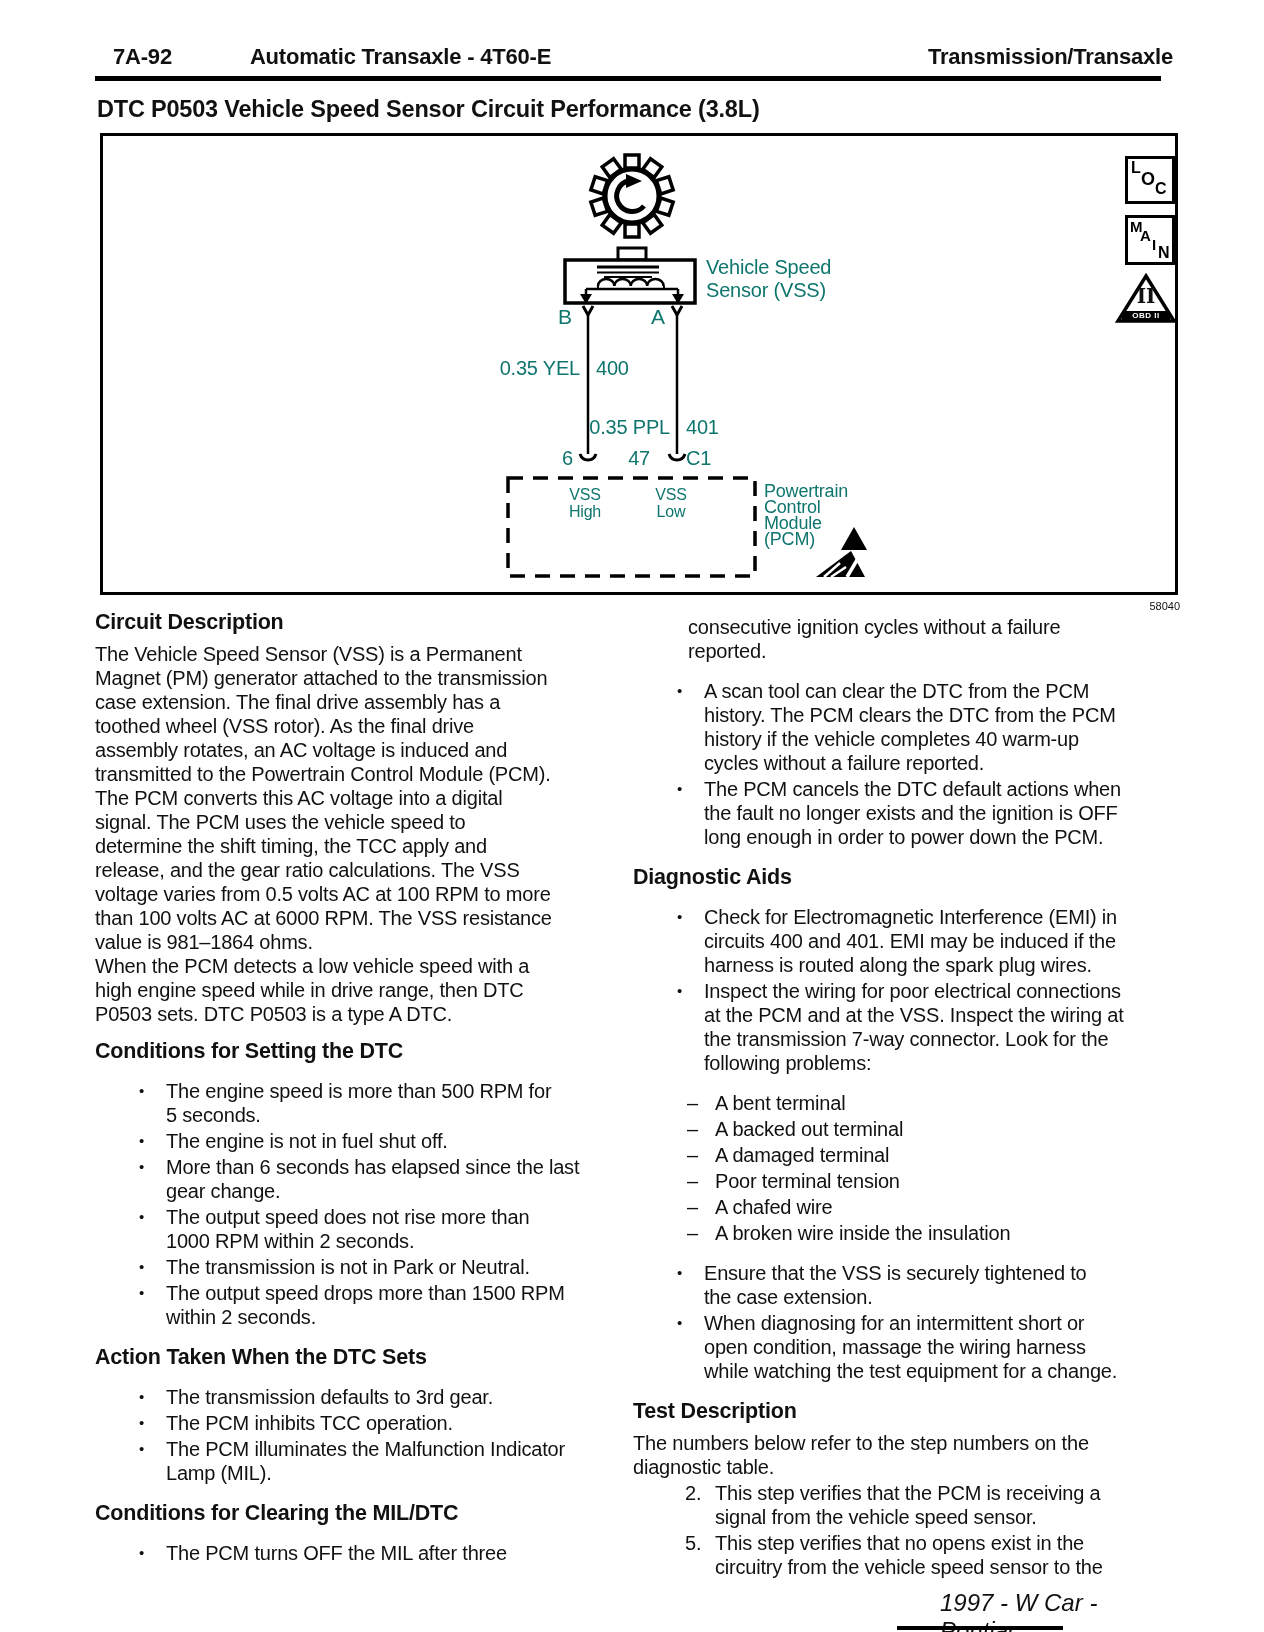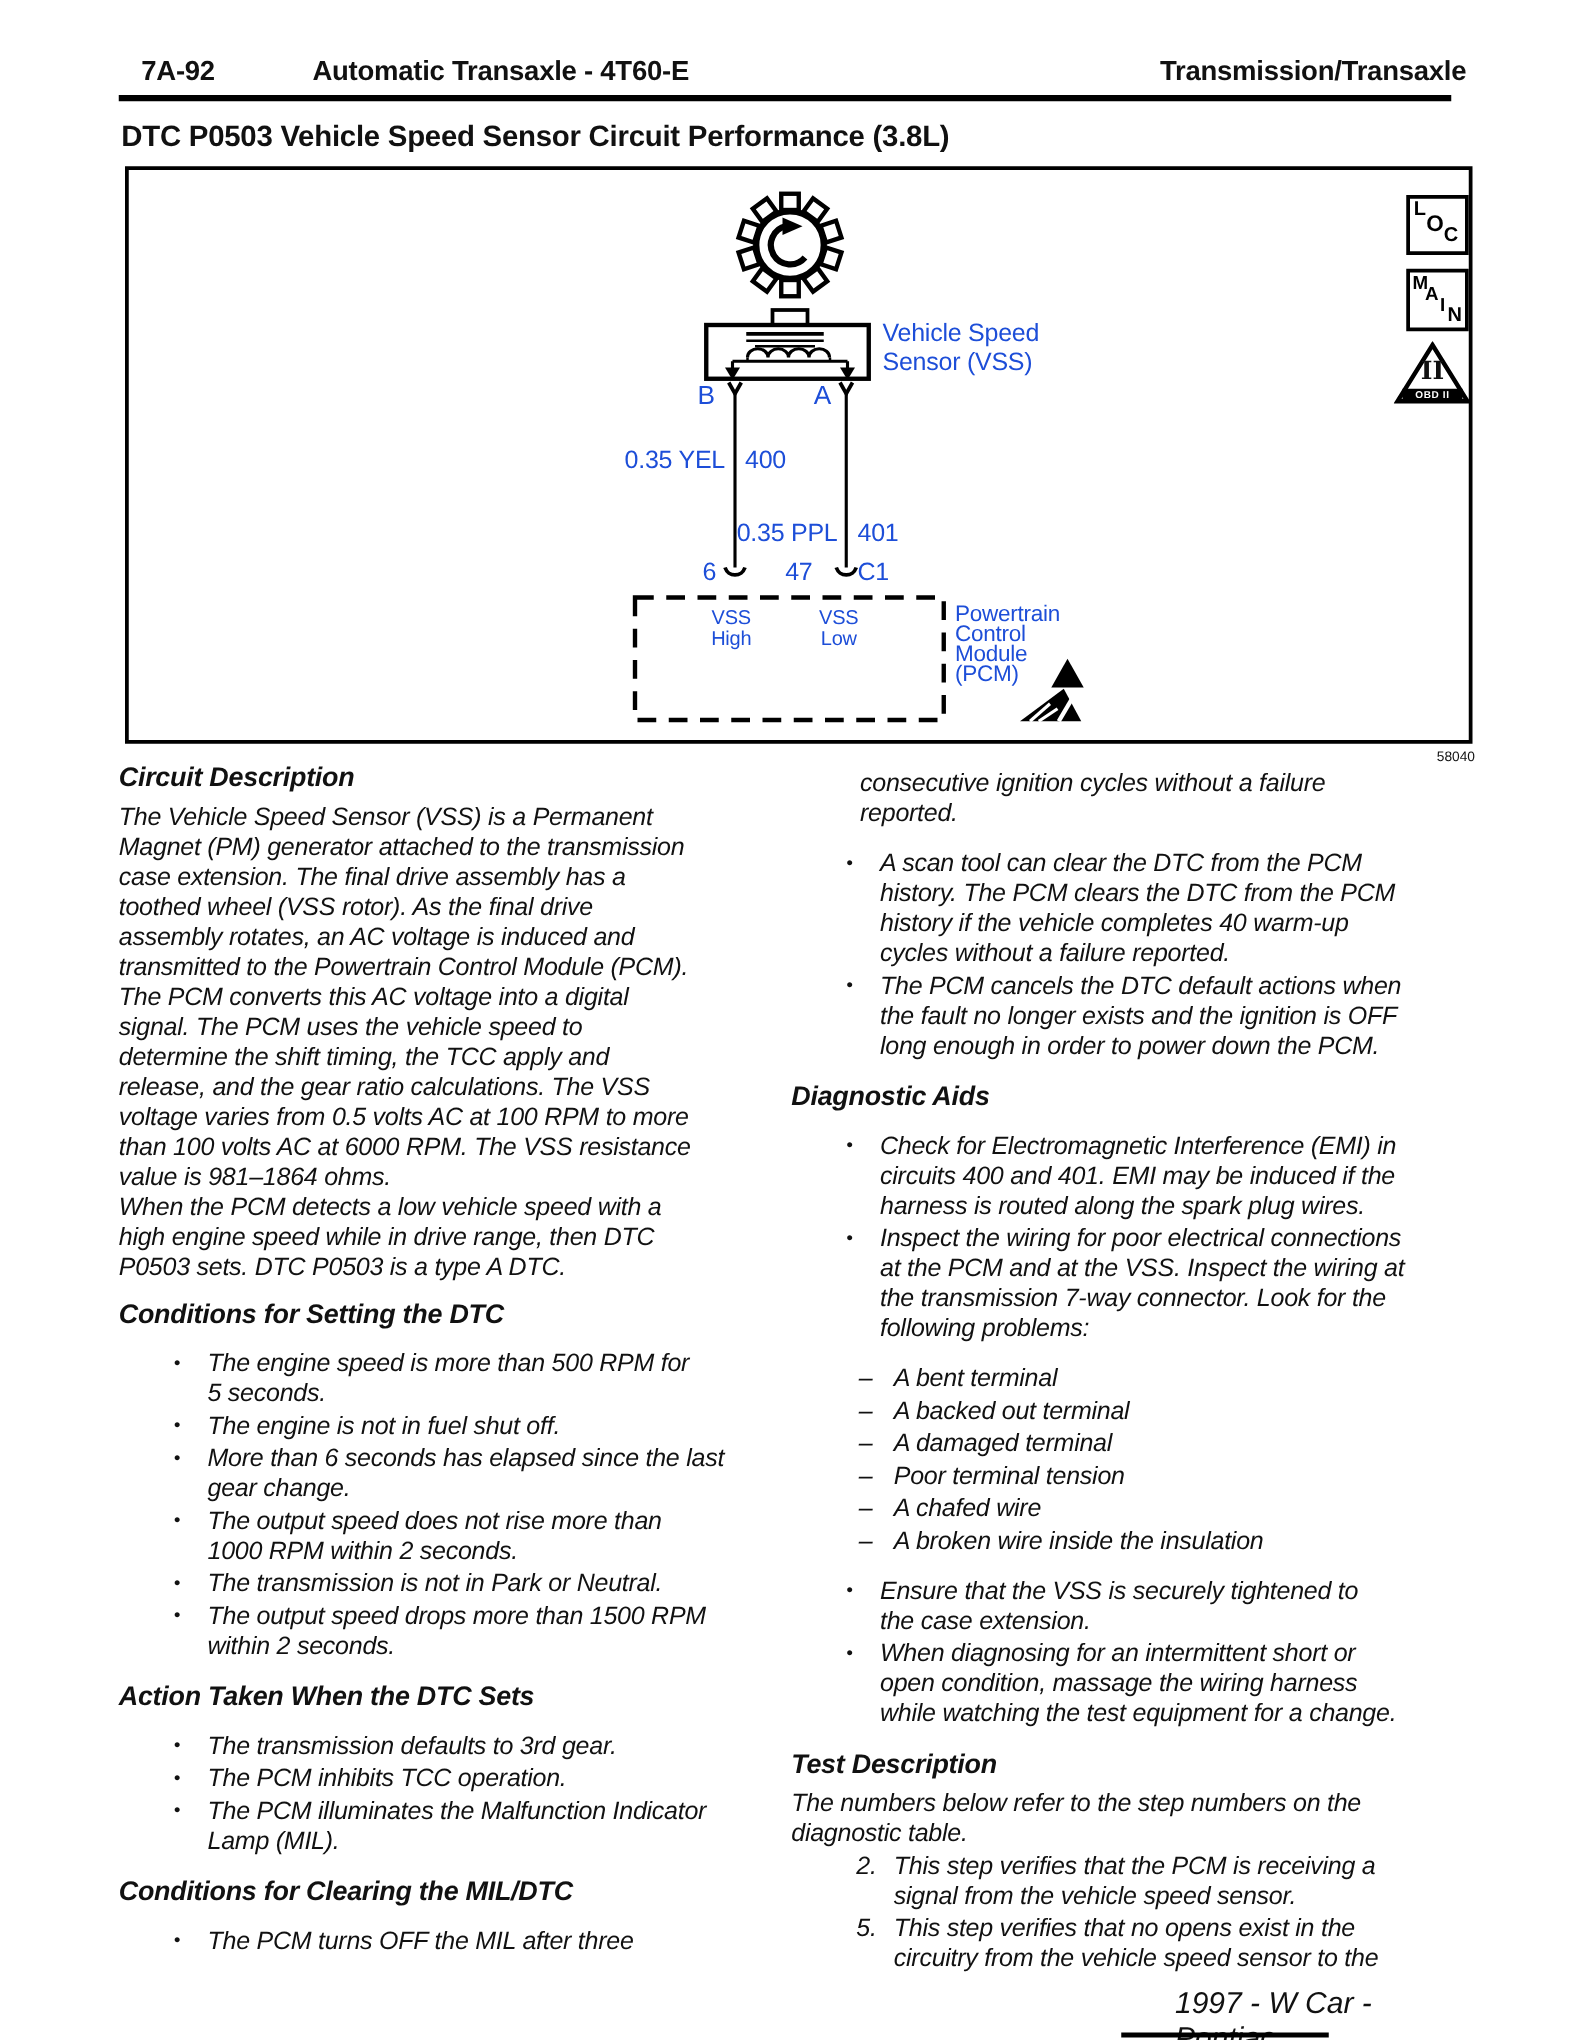--- a/index.html
+++ b/index.html
@@ -11,37 +11,37 @@
        font-size:22px;font-weight:bold;letter-spacing:-0.2px;}
   .hdr-section{margin-left:78px;}
   .hdr-chapter{margin-left:auto;}
   .hdr-rule{position:absolute;left:95px;top:76px;width:1066px;height:5px;background:#000;}
   .doc-title{position:absolute;left:97px;top:96px;font-size:23.5px;font-weight:bold;letter-spacing:-0.2px;}
 
   
   .figure{position:absolute;left:100px;top:133px;width:1078px;height:462px;
           border:3.5px solid #000;box-sizing:border-box;background:#fff;}
   .figure svg.art{position:absolute;left:0;top:0;}
-  .flbl{position:absolute;font-size:20px;letter-spacing:-0.2px;white-space:nowrap;color:#1d4ed8;}
+  .flbl{position:absolute;font-size:20px;letter-spacing:-0.2px;white-space:nowrap;color:#0f766e;}
   .flbl.small{font-size:16px;line-height:17px;text-align:center;white-space:pre-line;}
   .vss-name{line-height:22.5px;}
   .pcm-name{font-size:18px;line-height:16px;}
   .ra{text-align:right;}
 
   .icon-sq{position:absolute;width:44px;border:3px solid #000;background:#fff;}
   .icon-sq span{position:absolute;font-weight:bold;line-height:1;color:#000;}
   .obd-wrap{position:absolute;left:1012px;top:137px;width:62px;height:52px;}
   .obd-numeral{position:absolute;left:0;top:13px;width:100%;text-align:center;
                font-family:"DejaVu Serif", serif;font-weight:bold;font-size:20px;line-height:1;}
   .obd-banner{position:absolute;left:7px;top:38px;width:48px;height:10px;background:#000;
               color:#fff;font-size:8px;font-weight:bold;text-align:center;line-height:10px;letter-spacing:0.5px;}
   .fig-num{position:absolute;left:1040px;top:600px;width:140px;text-align:right;font-size:11px;}
 
   
-  .col{position:absolute;font-size:20px;line-height:24px;letter-spacing:-0.2px;font-style:italic;}
+  .col{position:absolute;font-size:20px;line-height:24px;letter-spacing:-0.2px;}
   .col-left{left:95px;top:610px;width:505px;}
   .col-right{left:633px;top:615px;width:530px;}
   .col h2{font-size:21.5px;margin:13px 0 8px 0;letter-spacing:-0.2px;}
   .col h2:first-child{margin-top:0;}
   .txt{white-space:pre-line;}
   .col p{margin:0;}
   ul.bullets{list-style:none;margin:16px;padding:0;}
   ul.bullets>li{position:relative;padding-left:55px;margin:2px 0;}
   ul.bullets>li::before{content:"\2022";position:absolute;left:28px;top:0px;font-size:15px;}
   ul.dashes{list-style:none;margin:0;padding:0;}

